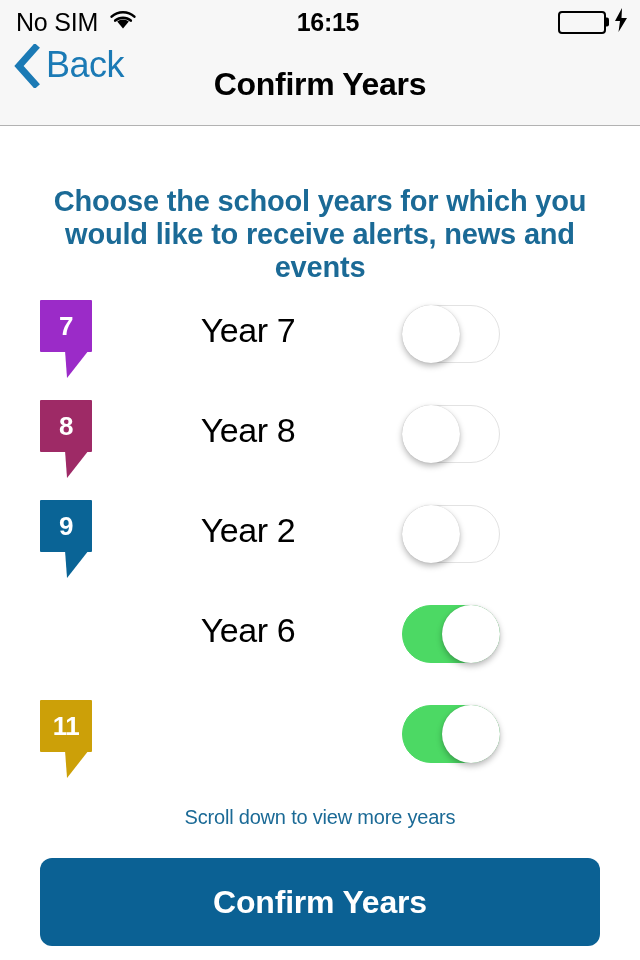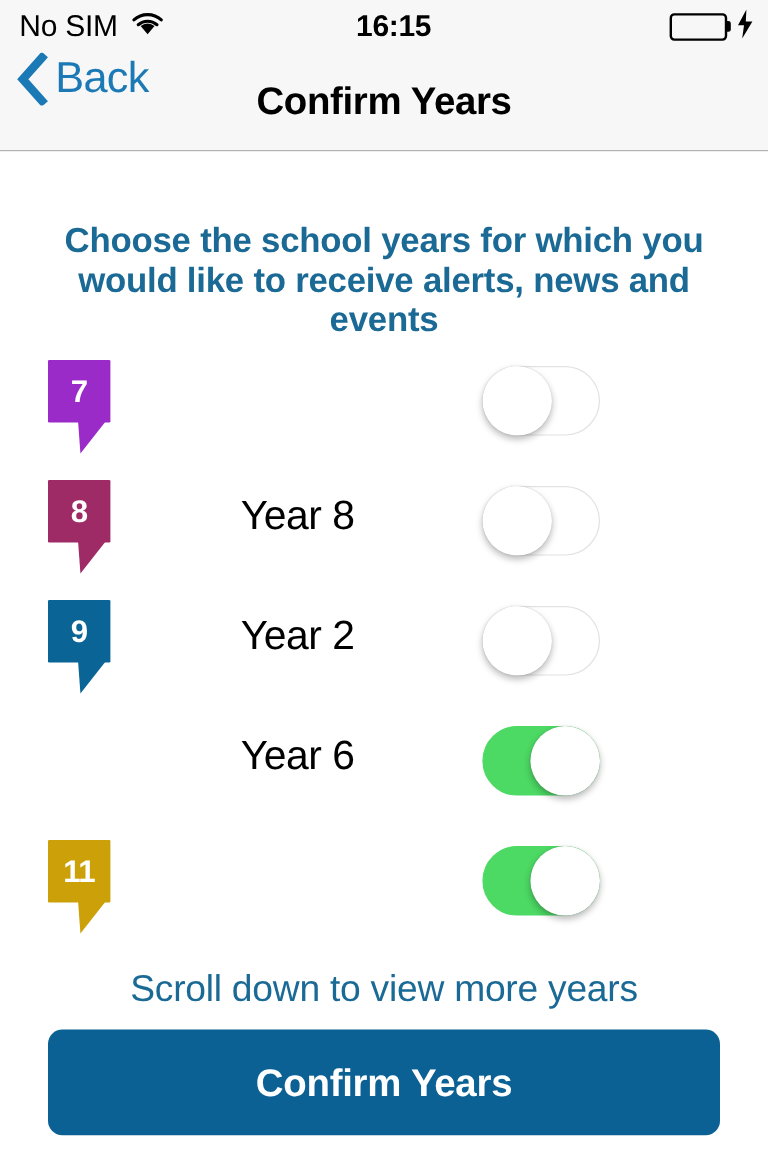--- a/index.html
+++ b/index.html
@@ -229,21 +229,21 @@
   .toggle.off .toggle-knob { left: -1px; }
   .toggle.on .toggle-knob  { left: 39px; }
 
   
   .scroll-hint {
     position: absolute;
     top: 806px;
     left: 0;
     width: 640px;
     text-align: center;
-    font-size: 31px;
+    font-size: 20px;
     color: #1b6a96;
     letter-spacing: -0.2px;
   }
   .confirm-button {
     position: absolute;
     left: 40px;
     top: 858px;
     width: 560px;
     height: 88px;
     border-radius: 12px;
@@ -302,20 +302,21 @@
   <div class="instructions">Choose the school years for which you would like to receive alerts, news and events</div>
 
   <div class="year-list">
 
     <div class="year-row">
       <div class="badge" style="color:#9b2bc8">
         <span class="badge-square" style="background:#9b2bc8"></span>
         <span class="badge-tail"></span>
         <span class="badge-number">7</span>
       </div>
+      <div class="year-label">Year 7</div>
       <div class="toggle off">
         <span class="toggle-knob"></span>
       </div>
     </div>
 
     <div class="year-row">
       <div class="badge" style="color:#9e2a66">
         <span class="badge-square" style="background:#9e2a66"></span>
         <span class="badge-tail"></span>
         <span class="badge-number">8</span>

